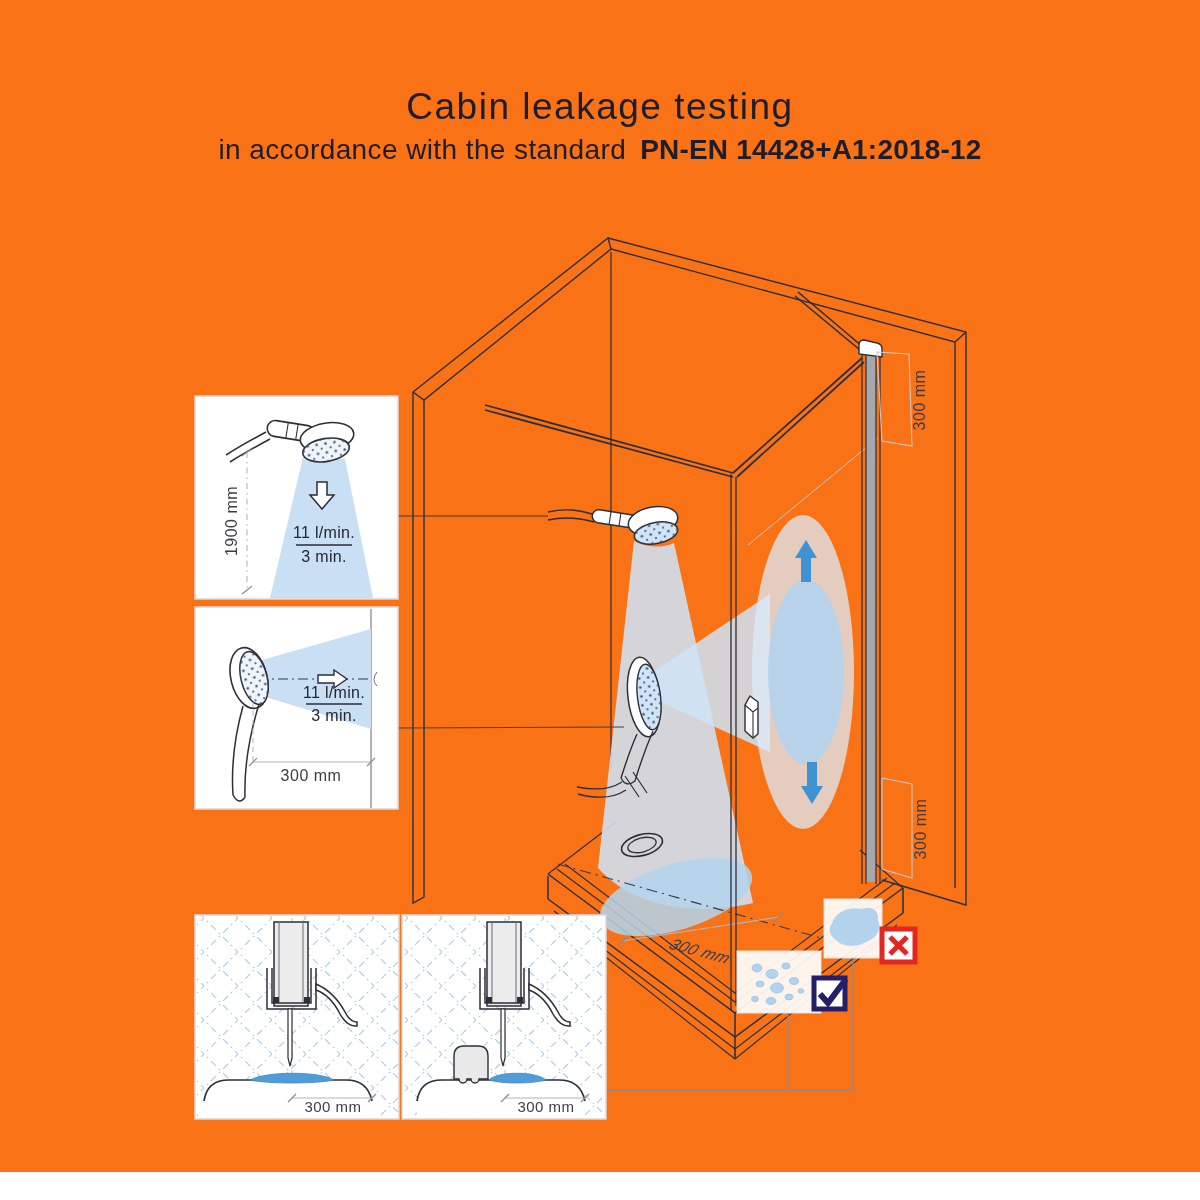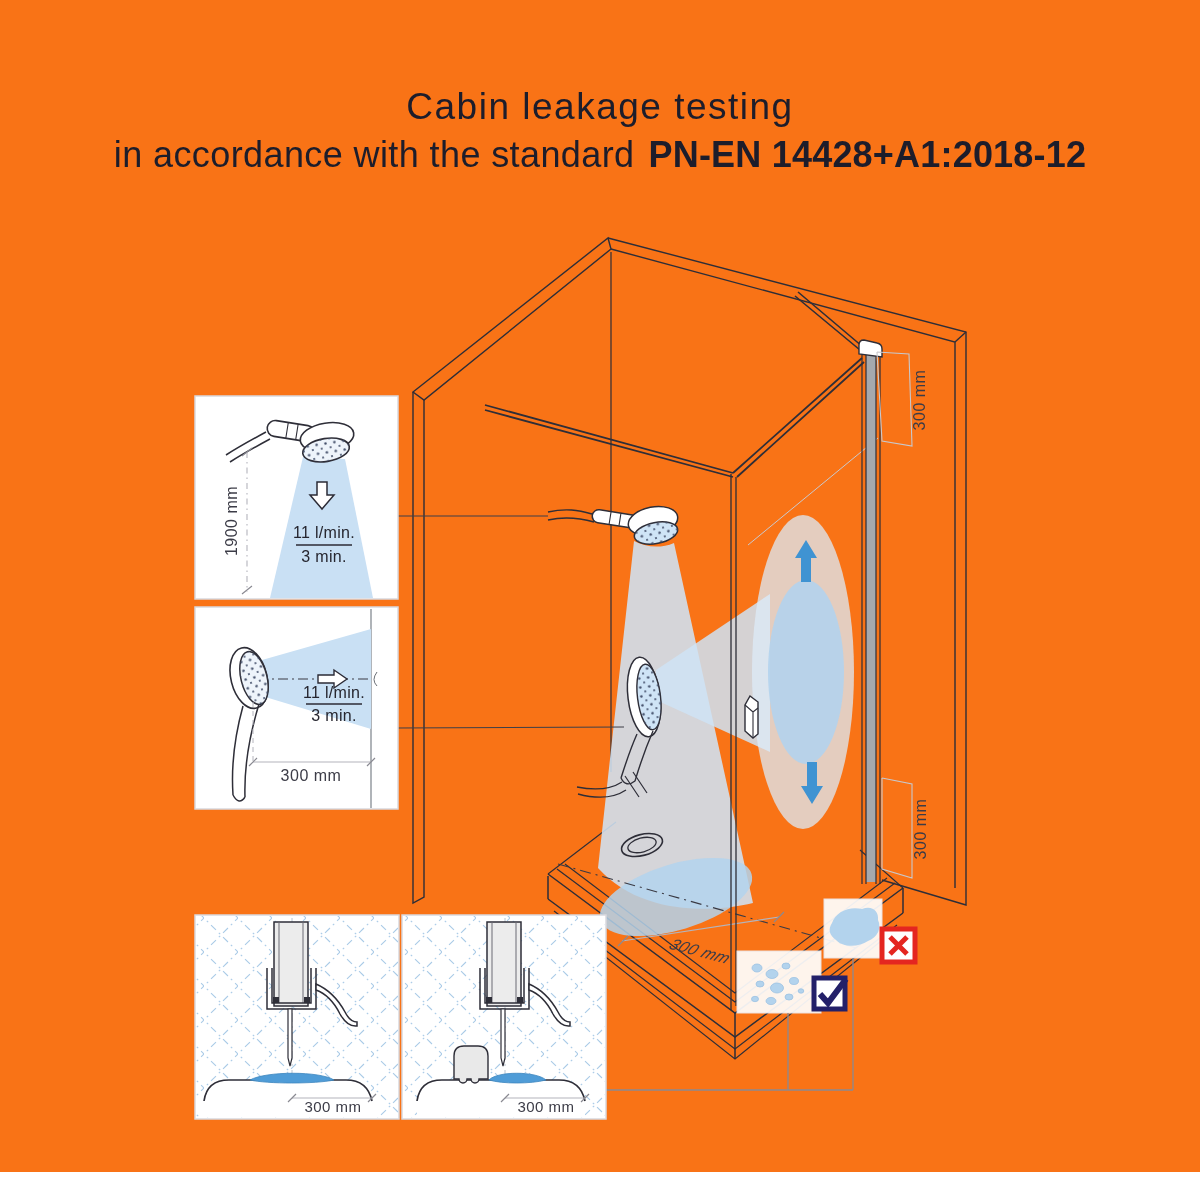--- a/index.html
+++ b/index.html
@@ -1,20 +1,20 @@
 <!DOCTYPE html>
 <html><head>
 <meta charset="utf-8">
 <style>
   html,body{margin:0;padding:0;background:#fff;}
   #stage{position:relative;width:1200px;height:1172px;background:#f97316;overflow:hidden;
          font-family:"Liberation Sans",sans-serif;}
   #titleblock{position:absolute;top:86px;left:0;width:1200px;text-align:center;color:#1d1d2b;}
   #titleblock .t1{font-size:37px;font-weight:400;letter-spacing:1.5px;color:#1d1d2b;}
-  #titleblock .t2{margin-top:6px;font-size:36px;font-weight:400;letter-spacing:0.4px;color:#1d1d2b;}
+  #titleblock .t2{margin-top:6px;font-size:28px;font-weight:400;letter-spacing:0.4px;color:#1d1d2b;}
   #titleblock .t2 .std{font-weight:700;margin-left:14px;letter-spacing:0.2px;}
   svg{position:absolute;top:0;left:0;}
   text{font-family:"Liberation Sans",sans-serif;fill:#3c3c47;font-size:16px;letter-spacing:0.5px;}
   .lab15{font-size:15px;}
   .frac{font-size:16px;fill:#26262f;letter-spacing:0.3px;}
   .iso{font-style:italic;}
 </style>
 </head>
 <body>
 <div id="stage">

